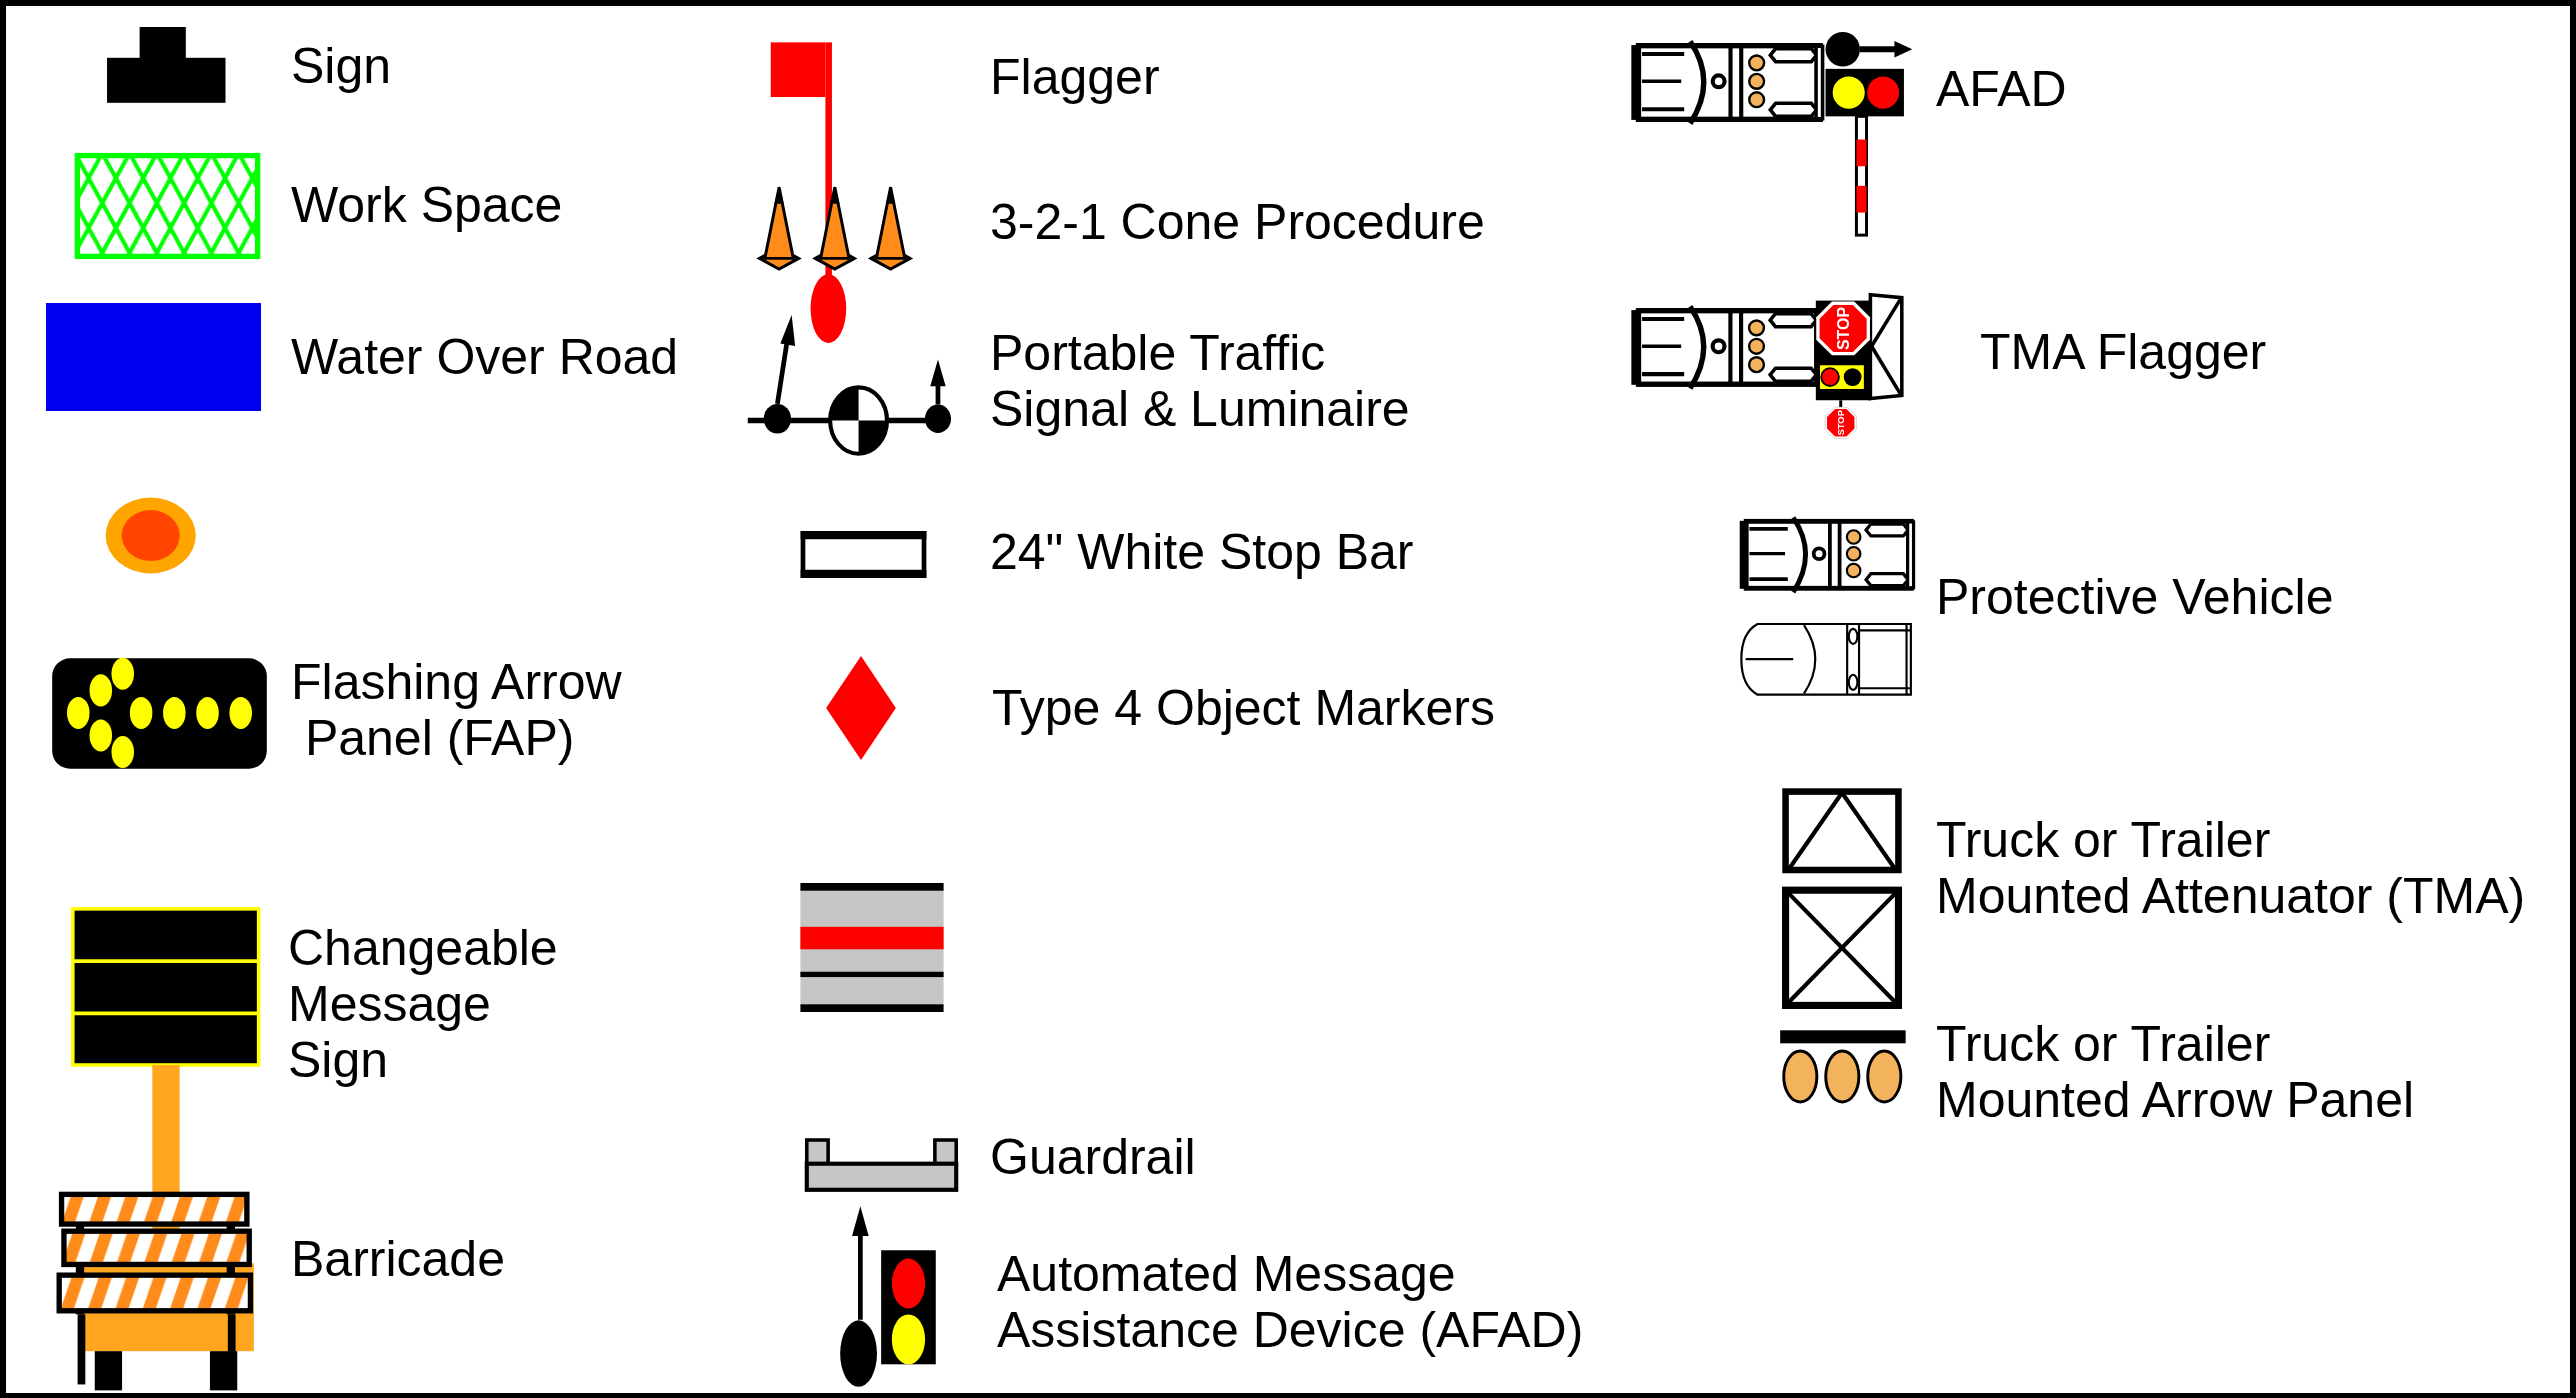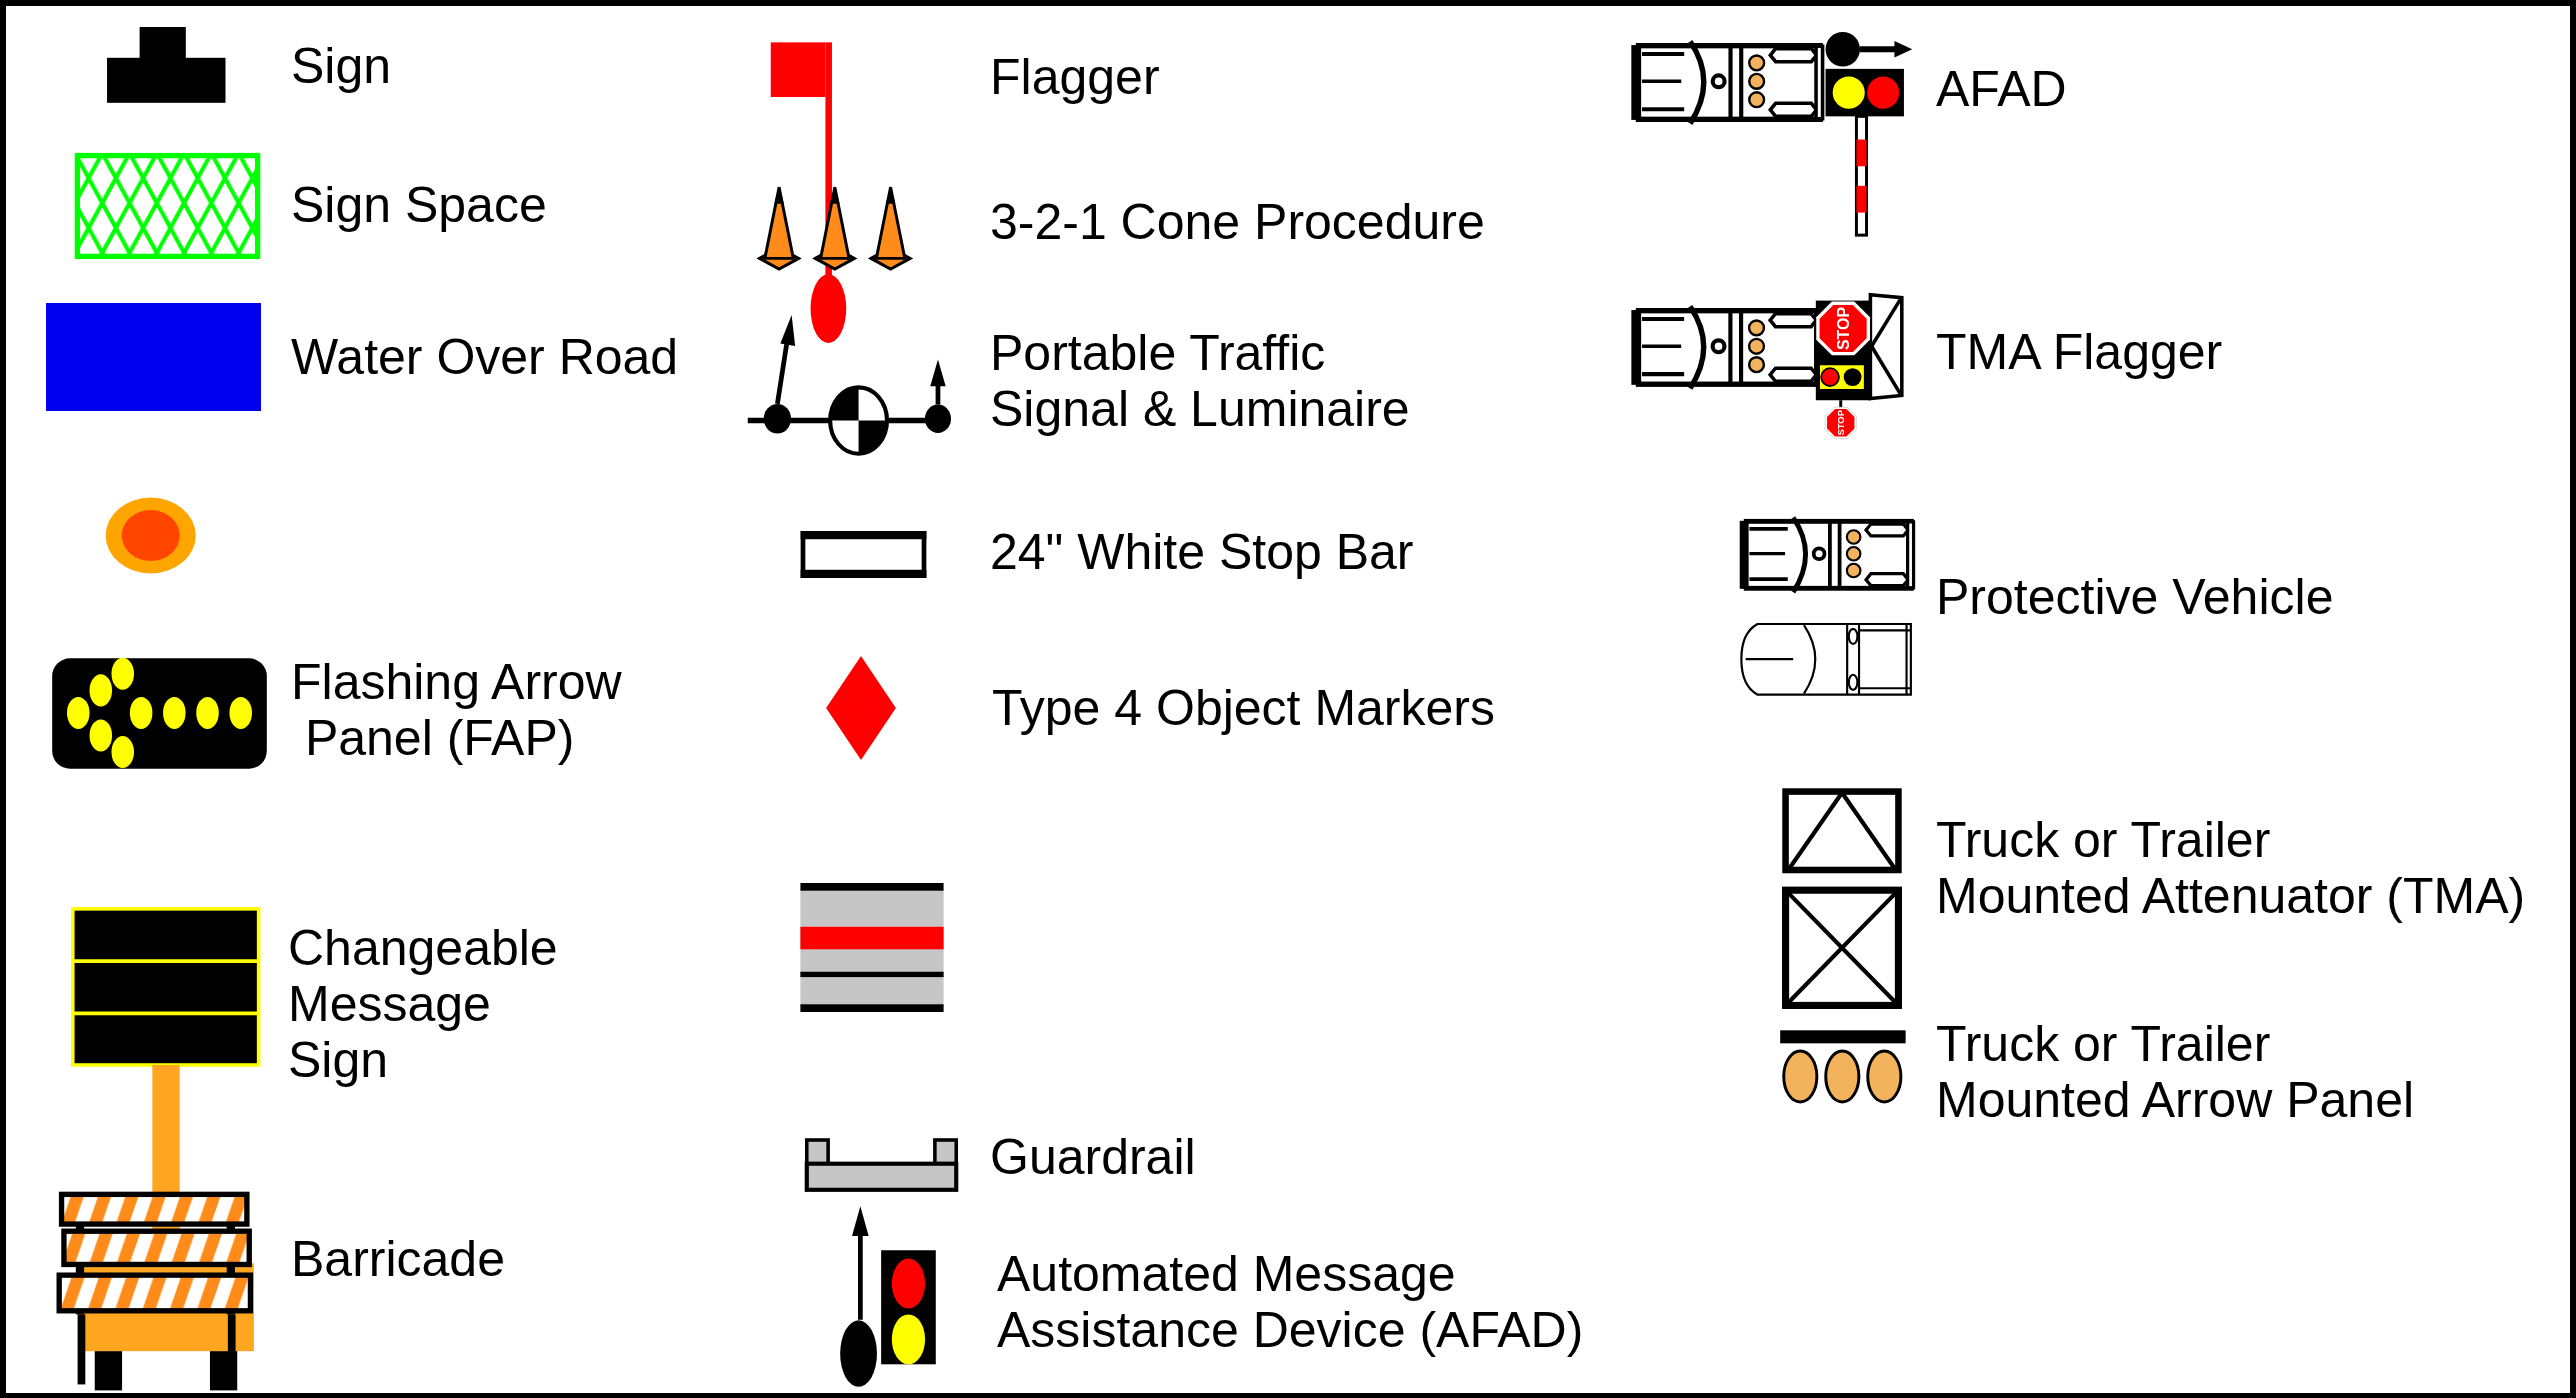--- a/index.html
+++ b/index.html
@@ -62,21 +62,21 @@
 
   <svg class="sym" style="left:107px;top:27px" width="160" height="77" viewBox="0 0 270 130">
     <rect x="55" y="0" width="78" height="55" fill="#000"></rect>
     <rect x="0" y="52" width="200" height="76" fill="#000"></rect>
   </svg>
   <div class="label" style="left:291px;top:38px">Sign</div>
 
   <svg class="sym" style="left:75px;top:153px" width="185" height="106" viewBox="0 0 312 178">
     <rect x="4" y="4" width="304" height="170" fill="url(#greenHatch)" stroke="#00FF00" stroke-width="9"></rect>
   </svg>
-  <div class="label" style="left:291px;top:177px">Sign Space</div>
+  <div class="label" style="left:291px;top:177px">Work Space</div>
 
   <div class="sym" style="left:46px;top:303px;width:215px;height:108px;background:#0000F0"></div>
   <div class="label" style="left:291px;top:329px">Water Over Road</div>
 
   <svg class="sym" style="left:102px;top:494px" width="98" height="83" viewBox="0 0 165 140">
     <ellipse cx="82" cy="70" rx="76" ry="64" fill="#FFA500"></ellipse>
     <ellipse cx="82" cy="70" rx="49" ry="43" fill="#FF4500"></ellipse>
   </svg>
 
   <svg class="sym" style="left:51px;top:657px" width="217" height="113" viewBox="0 0 366 190">
@@ -223,21 +223,21 @@
     <polygon points="405.7,91.5 382.5,114.7 349.5,114.7 326.3,91.5 326.3,58.5 349.5,35.3 382.5,35.3 405.7,58.5" fill="#FF0000"></polygon>
     <text transform="translate(366 75) rotate(-90)" text-anchor="middle" dominant-baseline="central" font-size="27" font-weight="bold" fill="#fff" font-family="Liberation Sans, sans-serif">STOP</text>
     <rect x="325" y="135" width="78" height="44" fill="#FFFF00" stroke="#000" stroke-width="4"></rect>
     <circle cx="344" cy="157" r="15" fill="#FF0000" stroke="#000" stroke-width="3"></circle>
     <circle cx="382" cy="157" r="15" fill="#000"></circle>
     <line x1="362" y1="196" x2="362" y2="208" stroke="#000" stroke-width="5"></line>
     <polygon points="388.3,244.9 372.9,260.3 351.1,260.3 335.7,244.9 335.7,223.1 351.1,207.7 372.9,207.7 388.3,223.1" fill="#fff" stroke="#bbb" stroke-width="1"></polygon>
     <polygon points="385.1,243.6 371.6,257.1 352.4,257.1 338.9,243.6 338.9,224.4 352.4,210.9 371.6,210.9 385.1,224.4" fill="#FF0000"></polygon>
     <text transform="translate(362 234) rotate(-90)" text-anchor="middle" dominant-baseline="central" font-size="16" font-weight="bold" fill="#fff" font-family="Liberation Sans, sans-serif">STOP</text>
   </svg>
-  <div class="label" style="left:1936px;top:324px">TMA Flagger</div>
+  <div class="label" style="left:1980px;top:324px">TMA Flagger</div>
 
   <svg class="sym" style="left:1738px;top:515px" width="193" height="199" viewBox="0 0 325 335">
     <use href="#truckTop" x="2" y="6" width="300" height="122"></use>
     <use href="#truckPickup" x="2" y="178" width="300" height="130"></use>
   </svg>
   <div class="label" style="left:1936px;top:569px">Protective Vehicle</div>
 
   <svg class="sym" style="left:1782px;top:788px" width="120" height="221" viewBox="0 0 202 372">
     <rect x="6" y="6" width="190" height="132" fill="none" stroke="#000" stroke-width="11"></rect>
     <line x1="101" y1="8" x2="12" y2="136" stroke="#000" stroke-width="7"></line>

